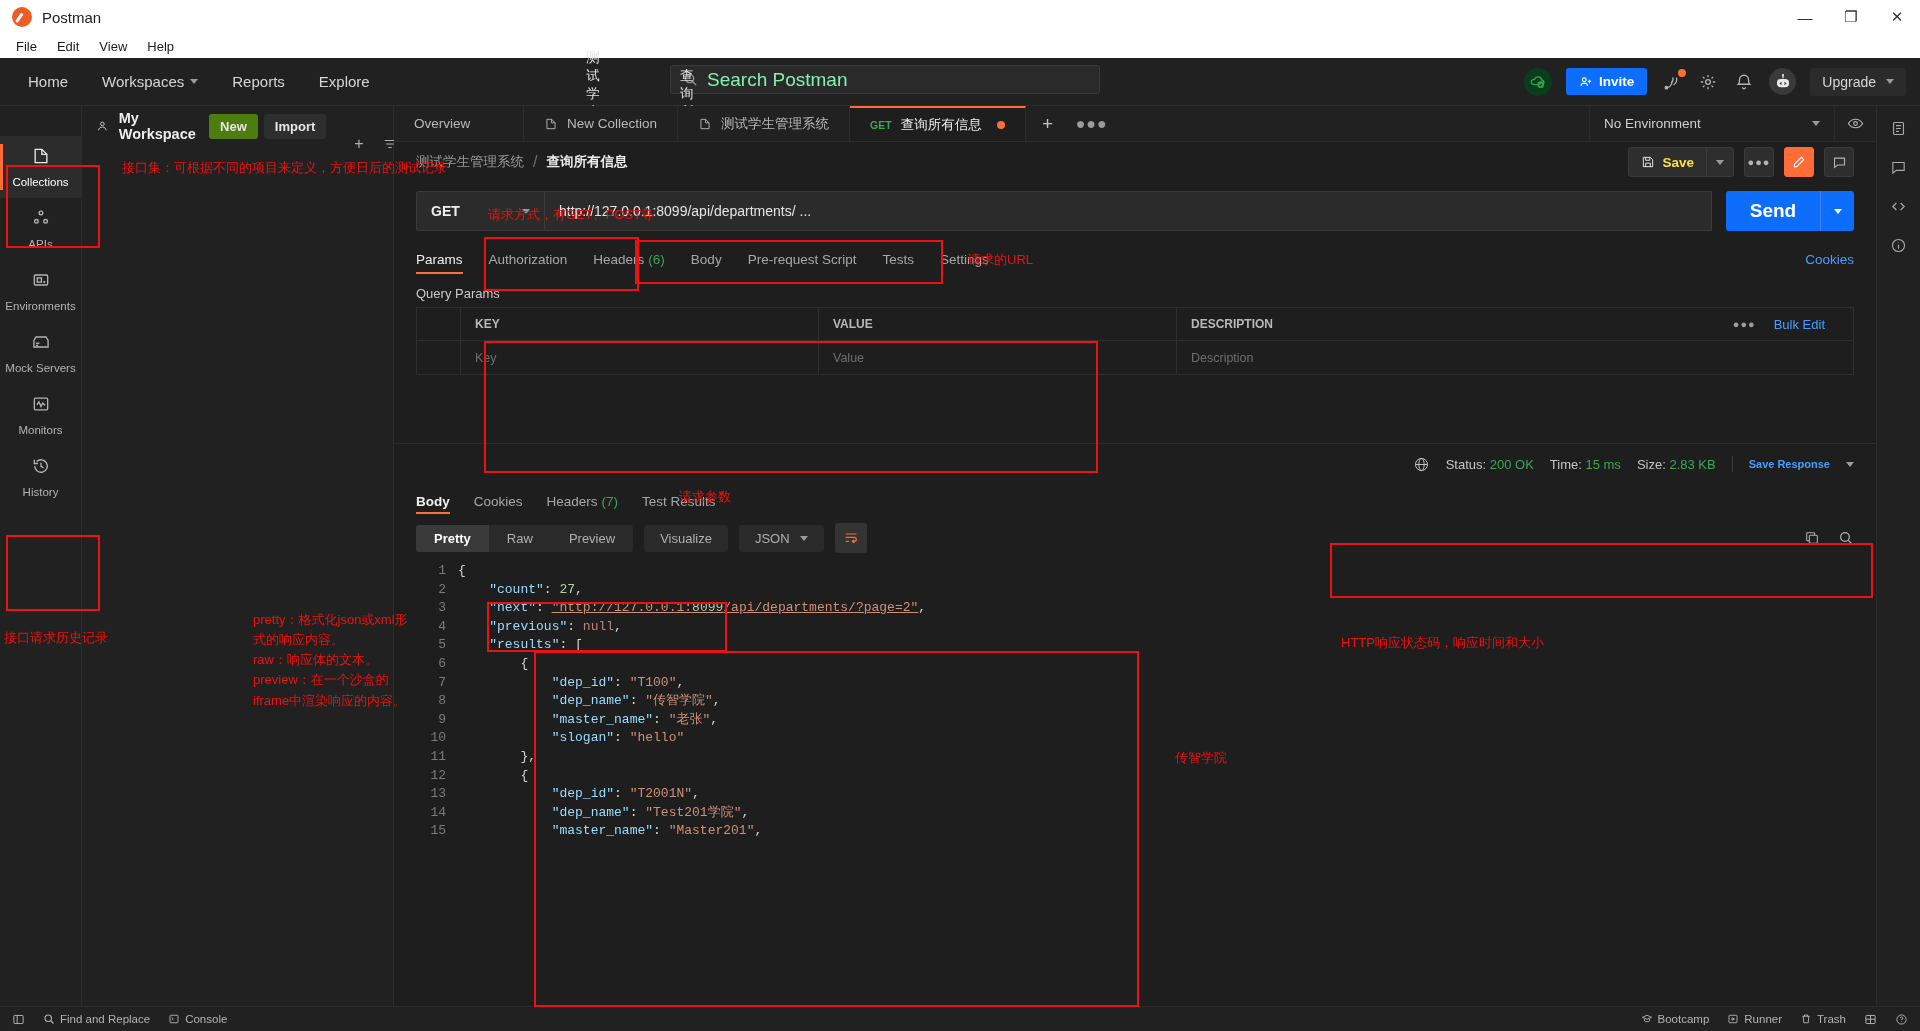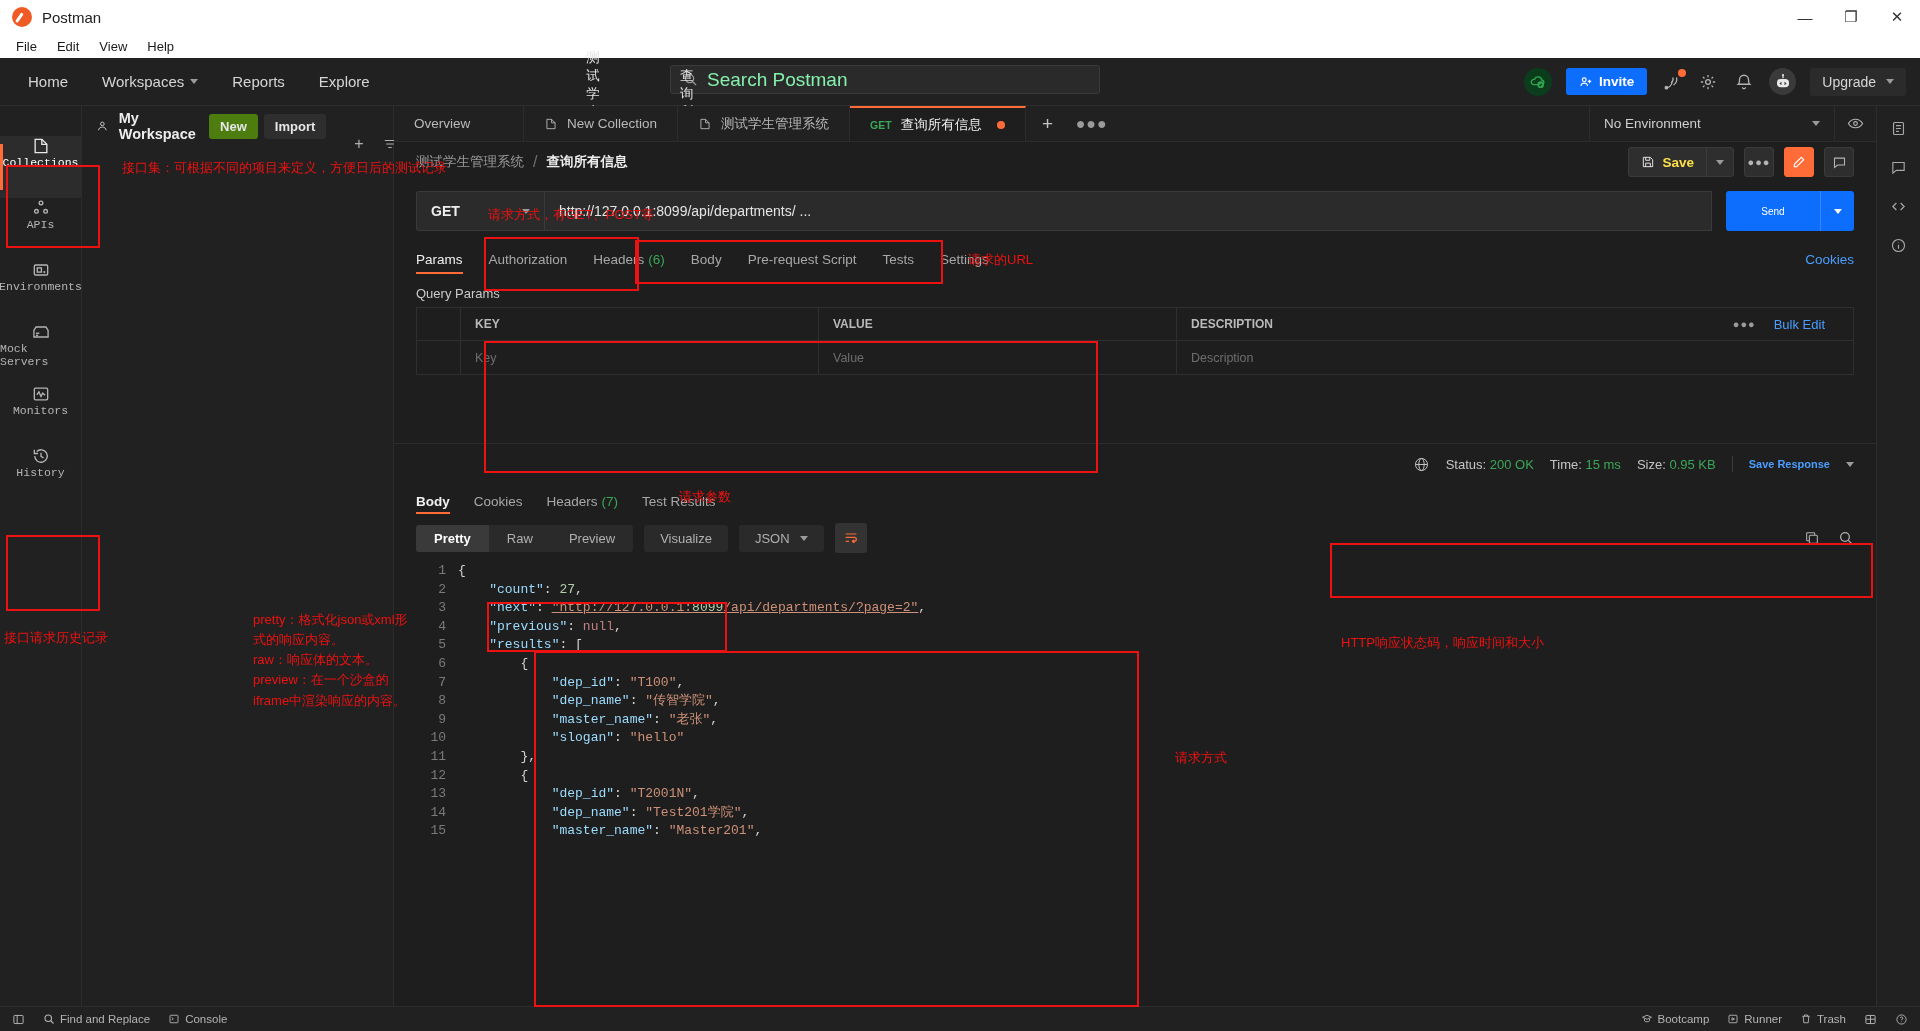--- a/index.html
+++ b/index.html
@@ -91,23 +91,22 @@
   .main { position: absolute; top: 106px; left: 0; right: 0; bottom: 25px;
           display: flex; }
 
   
   .rail {
     width: 82px; background: #212121; border-right: 1px solid #2c2c2c;
     padding-top: 30px; flex: 0 0 82px; position: relative;
   }
   .rail-item {
     height: 62px; display: flex; flex-direction: column; align-items: center;
-    justify-content: flex-start; gap: 0; color: #b4b4b4; font-size: 11.5px;
+    justify-content: center; gap: 10px; color: #b4b4b4; font-size: 11.5px;
     position: relative;
-    font-family: Liberation Mono, monospace;
   }
   .rail-item.active { background: #2c2c2c; color: #fff; }
   .rail-item.active::before {
     content: ""; position: absolute; left: 0; top: 8px; bottom: 8px;
     width: 3px; background: #ff6c37;
   }
 
   
   .side {
     width: 312px; background: #212121; border-right: 1px solid #2c2c2c;
@@ -198,21 +197,21 @@
     padding: 0 14px; font-size: 14px; font-weight: bold; color: #efefef;
   }
   .method-sel .caret { margin-left: auto; }
   .url-input {
     flex: 1; height: 40px; background: #2b2b2b; border: 1px solid #3a3a3a;
     display: flex; align-items: center; padding: 0 14px;
     font-size: 14px; color: #e4e4e4;
   }
   .send-btn {
     width: 94px; height: 40px; background: #0d6efd; color: #fff;
-    font-size: 10px; font-weight: normal; display: flex; align-items: center;
+    font-size: 19px; font-weight: bold; display: flex; align-items: center;
     justify-content: center; border-radius: 3px 0 0 3px; margin-left: 14px;
   }
   .send-caret {
     width: 34px; height: 40px; background: #0d6efd; border-left: 1px solid #3b86ff;
     border-radius: 0 3px 3px 0; display: flex; align-items: center;
     justify-content: center;
   }
 
   
   .reqtabs {
@@ -650,21 +649,21 @@
           <span>
             <span>Status:</span>
             <span class="gval">200 OK</span>
           </span>
           <span>
             <span>Time:</span>
             <span class="gval">15 ms</span>
           </span>
           <span>
             <span>Size:</span>
-            <span class="gval">0.95 KB</span>
+            <span class="gval">2.83 KB</span>
           </span>
           <span class="vsep"></span>
           <span class="save-resp">Save Response</span>
           <span class="caret"></span>
         </div>
       </div>
 
       <div class="resp-tabs">
         <div class="rtab active">
           <span>Body</span>
@@ -829,13 +828,13 @@
 <div class="note" style="left:1341px;top:633px;">HTTP响应状态码，响应时间和大小</div>
 
 <div class="hl" style="left:487px;top:602px;width:240px;height:50px;"></div>
 <div class="note" style="left:253px;top:610px;width:210px;">pretty：格式化json或xml形
 式的响应内容。
 raw：响应体的文本。
 preview：在一个沙盒的
 iframe中渲染响应的内容。</div>
 
 <div class="hl" style="left:534px;top:651px;width:605px;height:356px;"></div>
-<div class="note" style="left:1175px;top:748px;">请求方式</div>
+<div class="note" style="left:1175px;top:748px;">传智学院</div>
 
 </body></html>

